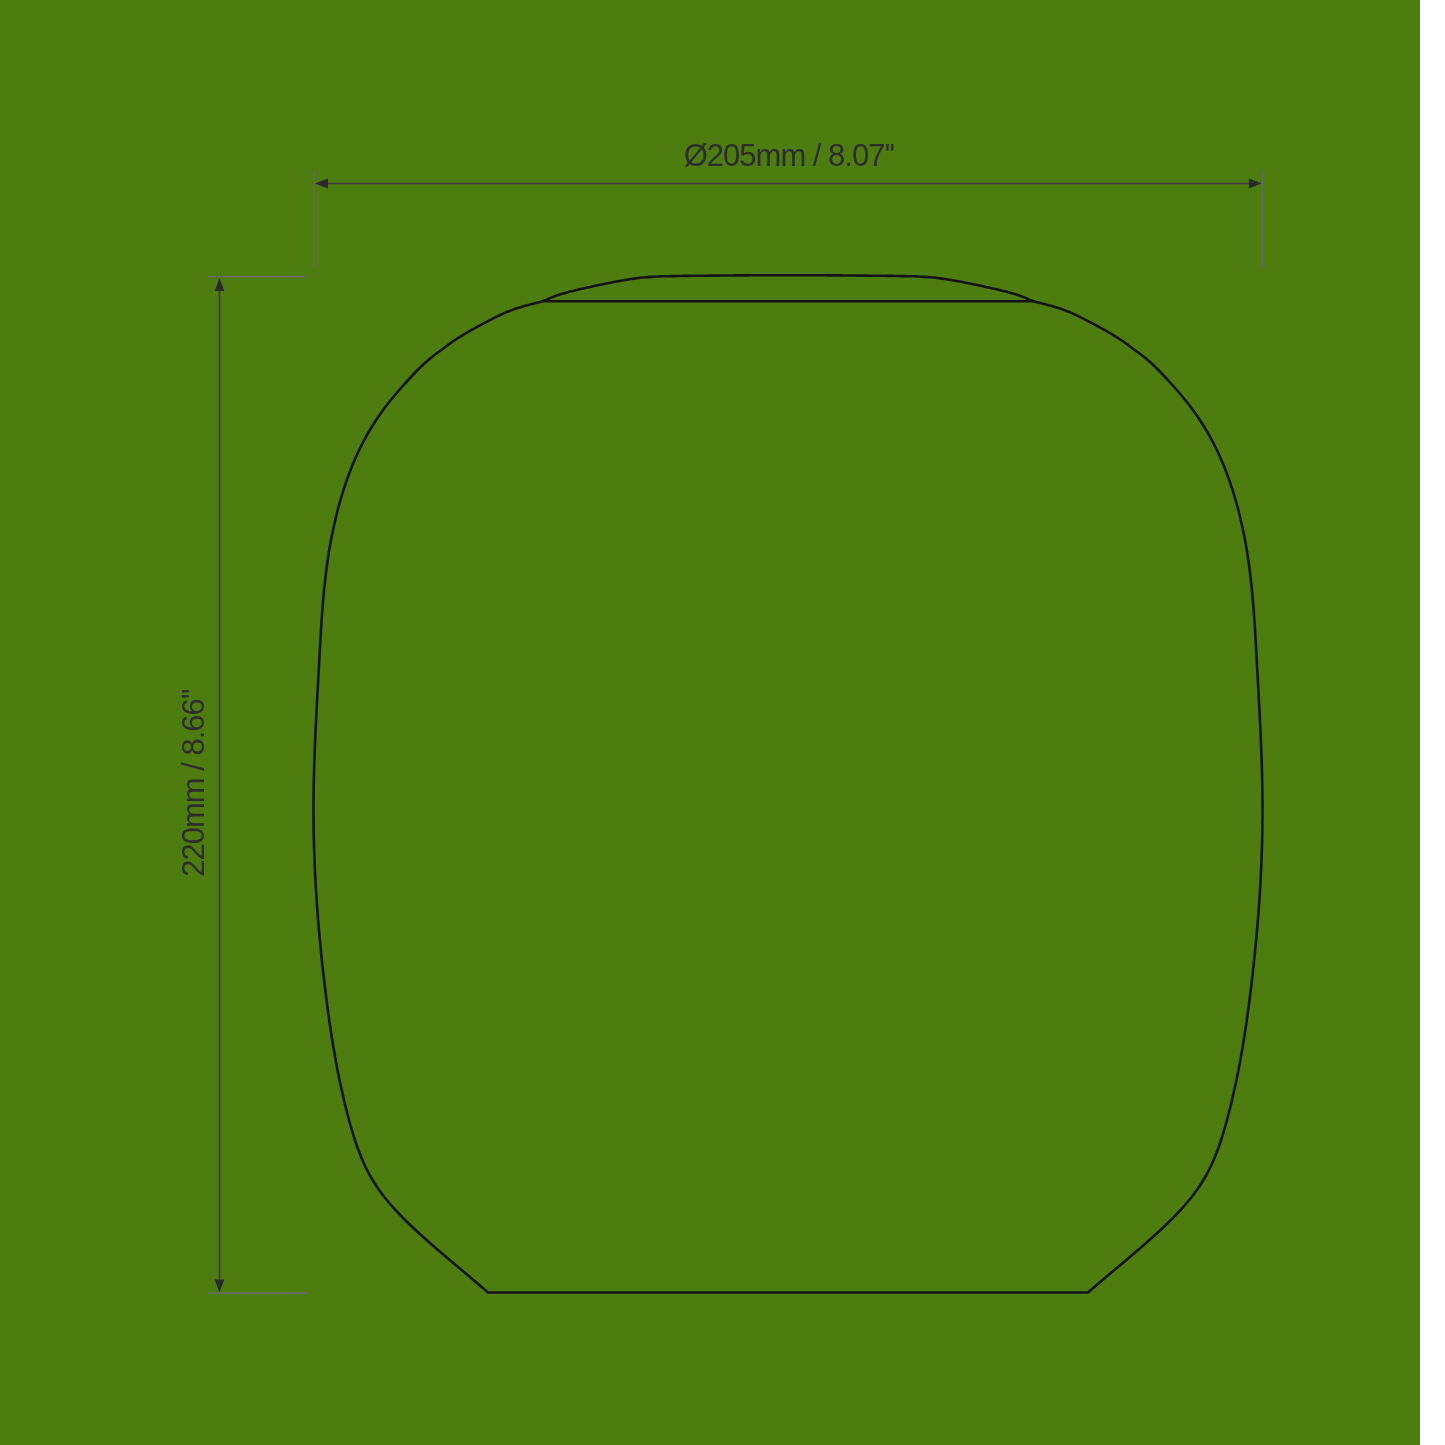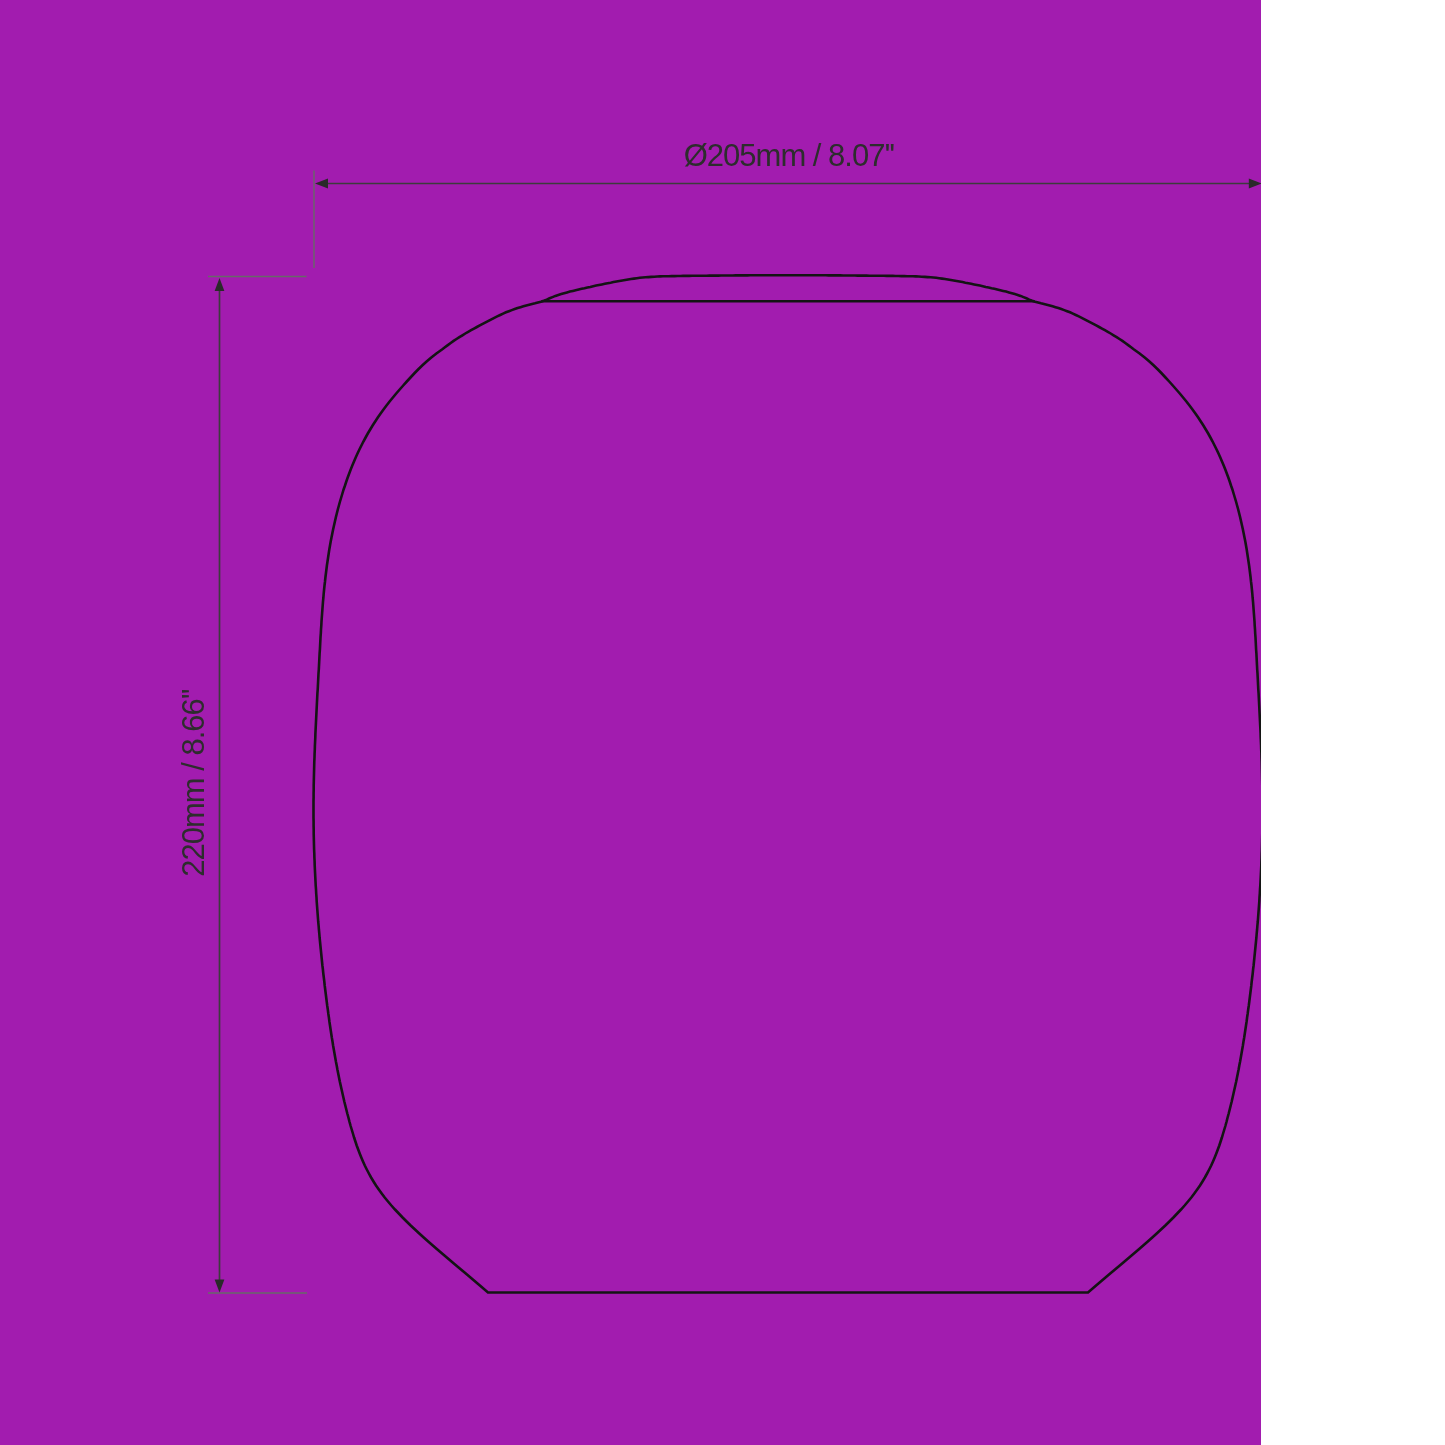--- a/index.html
+++ b/index.html
@@ -1,16 +1,16 @@
 <!DOCTYPE html>
 <html><head>
 <meta charset="utf-8">
 <style>
   html,body{margin:0;padding:0;background:#ffffff;}
-  .page{width:1261px;height:1445px;position:relative;background:#a21caf;overflow:hidden;}
+  .page{width:1420px;height:1445px;position:relative;background:#4d7c0f;overflow:hidden;}
   text{font-family:"Liberation Sans",sans-serif;fill:#2d2d2d;}
 </style>
 </head>
 <body>
 <div class="page">
 <svg width="1445" height="1445" viewBox="0 0 1445 1445">
 
   <path d="M 488 1292.5 L 1088 1292.5 L 1088.0 1292.5 L 1096.1 1285.5 L 1100.8 1281.5 L 1105.5 1277.5 L 1110.2 1273.5 L 1115.0 1269.5 L 1119.8 1265.5 L 1124.5 1261.5 L 1129.2 1257.5 L 1133.9 1253.5 L 1138.6 1249.5 L 1143.2 1245.5 L 1147.8 1241.5 L 1152.3 1237.5 L 1156.7 1233.5 L 1161.0 1229.5 L 1165.3 1225.5 L 1169.4 1221.5 L 1173.4 1217.5 L 1177.2 1213.5 L 1181.0 1209.5 L 1184.6 1205.5 L 1188.0 1201.5 L 1191.3 1197.5 L 1194.3 1193.5 L 1197.2 1189.5 L 1200.0 1185.5 L 1202.5 1181.5 L 1204.9 1177.5 L 1207.1 1173.5 L 1209.2 1169.5 L 1211.2 1165.5 L 1213.0 1161.5 L 1214.7 1157.5 L 1216.3 1153.5 L 1217.8 1149.5 L 1219.3 1145.5 L 1220.6 1141.5 L 1221.9 1137.5 L 1223.1 1133.5 L 1224.3 1129.5 L 1225.5 1125.5 L 1226.6 1121.5 L 1227.6 1117.5 L 1228.7 1113.5 L 1229.7 1109.5 L 1230.7 1105.5 L 1231.7 1101.5 L 1232.6 1097.5 L 1233.5 1093.5 L 1234.4 1089.5 L 1235.3 1085.5 L 1236.2 1081.5 L 1237.0 1077.5 L 1237.8 1073.5 L 1238.6 1069.5 L 1239.3 1065.5 L 1240.1 1061.5 L 1240.8 1057.5 L 1241.5 1053.5 L 1242.2 1049.5 L 1242.9 1045.5 L 1243.5 1041.5 L 1244.2 1037.5 L 1244.8 1033.5 L 1245.4 1029.5 L 1246.0 1025.5 L 1246.6 1021.5 L 1247.1 1017.5 L 1247.7 1013.5 L 1248.2 1009.5 L 1248.8 1005.5 L 1249.3 1001.5 L 1249.8 997.5 L 1250.3 993.5 L 1250.8 989.5 L 1251.3 985.5 L 1251.7 981.5 L 1252.2 977.5 L 1252.7 973.5 L 1253.1 969.5 L 1253.6 965.5 L 1254.0 961.5 L 1254.4 957.5 L 1254.8 953.5 L 1255.2 949.5 L 1255.6 945.5 L 1256.0 941.5 L 1256.4 937.5 L 1256.7 933.5 L 1257.1 929.5 L 1257.4 925.5 L 1257.8 921.5 L 1258.1 917.5 L 1258.4 913.5 L 1258.7 909.5 L 1259.0 905.5 L 1259.3 901.5 L 1259.5 897.5 L 1259.8 893.5 L 1260.0 889.5 L 1260.3 885.5 L 1260.5 881.5 L 1260.7 877.5 L 1260.9 873.5 L 1261.1 869.5 L 1261.3 865.5 L 1261.4 861.5 L 1261.6 857.5 L 1261.7 853.5 L 1261.9 849.5 L 1262.0 845.5 L 1262.1 841.5 L 1262.2 837.5 L 1262.3 833.5 L 1262.3 829.5 L 1262.4 825.5 L 1262.4 821.5 L 1262.5 817.5 L 1262.5 813.5 L 1262.5 809.5 L 1262.5 805.5 L 1262.5 801.5 L 1262.4 797.5 L 1262.4 793.5 L 1262.3 789.5 L 1262.3 785.5 L 1262.2 781.5 L 1262.1 777.5 L 1262.0 773.5 L 1261.9 769.5 L 1261.8 765.5 L 1261.7 761.5 L 1261.5 757.5 L 1261.4 753.5 L 1261.2 749.5 L 1261.1 745.5 L 1260.9 741.5 L 1260.7 737.5 L 1260.6 733.5 L 1260.4 729.5 L 1260.2 725.5 L 1260.0 721.5 L 1259.8 717.5 L 1259.6 713.5 L 1259.4 709.5 L 1259.2 705.5 L 1259.0 701.5 L 1258.8 697.5 L 1258.6 693.5 L 1258.3 689.5 L 1258.1 685.5 L 1257.9 681.5 L 1257.7 677.5 L 1257.5 673.5 L 1257.2 669.5 L 1257.0 665.5 L 1256.8 661.5 L 1256.6 657.5 L 1256.4 653.5 L 1256.1 649.5 L 1255.9 645.5 L 1255.7 641.5 L 1255.5 637.5 L 1255.2 633.5 L 1255.0 629.5 L 1254.7 625.5 L 1254.5 621.5 L 1254.2 617.5 L 1253.9 613.5 L 1253.6 609.5 L 1253.3 605.5 L 1253.0 601.5 L 1252.6 597.5 L 1252.3 593.5 L 1251.9 589.5 L 1251.5 585.5 L 1251.0 581.5 L 1250.6 577.5 L 1250.1 573.5 L 1249.6 569.5 L 1249.1 565.5 L 1248.5 561.5 L 1247.9 557.5 L 1247.3 553.5 L 1246.7 549.5 L 1246.0 545.5 L 1245.3 541.5 L 1244.5 537.5 L 1243.7 533.5 L 1242.9 529.5 L 1242.0 525.5 L 1241.1 521.5 L 1240.2 517.5 L 1239.2 513.5 L 1238.2 509.5 L 1237.1 505.5 L 1236.0 501.5 L 1234.8 497.5 L 1233.6 493.5 L 1232.4 489.5 L 1231.0 485.5 L 1229.7 481.5 L 1228.3 477.5 L 1226.8 473.5 L 1225.3 469.5 L 1223.7 465.5 L 1222.0 461.5 L 1220.3 457.5 L 1218.5 453.5 L 1216.6 449.5 L 1214.6 445.5 L 1212.6 441.5 L 1210.4 437.5 L 1208.2 433.5 L 1205.8 429.5 L 1203.4 425.5 L 1200.8 421.5 L 1198.2 417.5 L 1195.4 413.5 L 1192.5 409.5 L 1189.5 405.5 L 1186.4 401.5 L 1183.1 397.5 L 1179.8 393.5 L 1176.3 389.5 L 1172.8 385.5 L 1169.2 381.5 L 1165.5 377.5 L 1161.8 373.5 L 1157.9 369.5 L 1153.8 365.5 L 1149.4 361.5 L 1144.7 357.5 L 1139.6 353.5 L 1134.0 349.5 L 1134.0 349.5 L 1131.1 347.3 L 1128.2 345.1 L 1125.3 343.0 L 1122.4 340.9 L 1119.5 339.0 L 1116.6 337.1 L 1113.6 335.3 L 1110.7 333.5 L 1107.8 331.8 L 1104.9 330.2 L 1102.0 328.6 L 1099.1 327.0 L 1096.2 325.4 L 1093.3 323.8 L 1090.4 322.3 L 1087.5 320.8 L 1084.6 319.3 L 1081.7 317.8 L 1078.8 316.4 L 1075.8 315.0 L 1072.9 313.6 L 1070.0 312.3 L 1067.1 311.2 L 1064.2 310.1 L 1061.3 309.1 L 1058.4 308.1 L 1055.5 307.2 L 1052.6 306.3 L 1049.7 305.4 L 1046.8 304.7 L 1043.9 304.0 L 1041.0 303.3 L 1038.1 302.5 L 1035.1 301.7 L 1032.2 300.7 L 1029.3 299.6 L 1026.4 298.3 L 1023.5 297.1 L 1020.6 295.9 L 1017.7 294.9 L 1014.8 294.0 L 1011.9 293.2 L 1009.0 292.4 L 1006.1 291.6 L 1003.2 290.9 L 1000.3 290.2 L 997.3 289.5 L 994.4 288.8 L 991.5 288.2 L 988.6 287.5 L 985.7 286.9 L 982.8 286.2 L 979.9 285.6 L 977.0 285.0 L 974.1 284.4 L 971.2 283.8 L 968.3 283.2 L 965.4 282.7 L 962.5 282.1 L 959.5 281.5 L 956.6 281.0 L 953.7 280.5 L 950.8 280.0 L 947.9 279.5 L 945.0 279.0 L 942.1 278.6 L 939.2 278.2 L 936.3 277.8 L 933.4 277.5 L 930.5 277.3 L 927.6 277.1 L 924.7 276.9 L 921.7 276.7 L 918.8 276.5 L 915.9 276.4 L 913.0 276.3 L 910.1 276.3 L 907.2 276.2 L 904.3 276.1 L 901.4 276.1 L 898.5 276.0 L 895.6 276.0 L 892.7 275.9 L 889.8 275.9 L 886.9 275.9 L 883.9 275.8 L 881.0 275.8 L 878.1 275.8 L 875.2 275.7 L 872.3 275.7 L 869.4 275.7 L 866.5 275.6 L 863.6 275.6 L 860.7 275.6 L 857.8 275.6 L 854.9 275.5 L 852.0 275.5 L 849.1 275.5 L 846.2 275.5 L 843.2 275.5 L 840.3 275.4 L 837.4 275.4 L 834.5 275.4 L 831.6 275.4 L 828.7 275.4 L 825.8 275.3 L 822.9 275.3 L 820.0 275.3 L 817.1 275.3 L 814.2 275.3 L 811.3 275.3 L 808.4 275.3 L 805.4 275.2 L 802.5 275.2 L 799.6 275.2 L 796.7 275.2 L 793.8 275.2 L 790.9 275.2 L 788.0 275.2 L 788.0 275.2 L 785.1 275.2 L 782.2 275.2 L 779.3 275.2 L 776.4 275.2 L 773.5 275.2 L 770.6 275.2 L 767.6 275.3 L 764.7 275.3 L 761.8 275.3 L 758.9 275.3 L 756.0 275.3 L 753.1 275.3 L 750.2 275.3 L 747.3 275.4 L 744.4 275.4 L 741.5 275.4 L 738.6 275.4 L 735.7 275.4 L 732.8 275.5 L 729.8 275.5 L 726.9 275.5 L 724.0 275.5 L 721.1 275.5 L 718.2 275.6 L 715.3 275.6 L 712.4 275.6 L 709.5 275.6 L 706.6 275.7 L 703.7 275.7 L 700.8 275.7 L 697.9 275.8 L 695.0 275.8 L 692.1 275.8 L 689.1 275.9 L 686.2 275.9 L 683.3 275.9 L 680.4 276.0 L 677.5 276.0 L 674.6 276.1 L 671.7 276.1 L 668.8 276.2 L 665.9 276.3 L 663.0 276.3 L 660.1 276.4 L 657.2 276.5 L 654.3 276.7 L 651.3 276.9 L 648.4 277.1 L 645.5 277.3 L 642.6 277.5 L 639.7 277.8 L 636.8 278.2 L 633.9 278.6 L 631.0 279.0 L 628.1 279.5 L 625.2 280.0 L 622.3 280.5 L 619.4 281.0 L 616.5 281.5 L 613.5 282.1 L 610.6 282.7 L 607.7 283.2 L 604.8 283.8 L 601.9 284.4 L 599.0 285.0 L 596.1 285.6 L 593.2 286.2 L 590.3 286.9 L 587.4 287.5 L 584.5 288.2 L 581.6 288.8 L 578.7 289.5 L 575.7 290.2 L 572.8 290.9 L 569.9 291.6 L 567.0 292.4 L 564.1 293.2 L 561.2 294.0 L 558.3 294.9 L 555.4 295.9 L 552.5 297.1 L 549.6 298.3 L 546.7 299.6 L 543.8 300.7 L 540.9 301.7 L 537.9 302.5 L 535.0 303.3 L 532.1 304.0 L 529.2 304.7 L 526.3 305.4 L 523.4 306.3 L 520.5 307.2 L 517.6 308.1 L 514.7 309.1 L 511.8 310.1 L 508.9 311.2 L 506.0 312.3 L 503.1 313.6 L 500.2 315.0 L 497.2 316.4 L 494.3 317.8 L 491.4 319.3 L 488.5 320.8 L 485.6 322.3 L 482.7 323.8 L 479.8 325.4 L 476.9 327.0 L 474.0 328.6 L 471.1 330.2 L 468.2 331.8 L 465.3 333.5 L 462.4 335.3 L 459.4 337.1 L 456.5 339.0 L 453.6 340.9 L 450.7 343.0 L 447.8 345.1 L 444.9 347.3 L 442.0 349.5 L 442.0 349.5 L 436.4 353.5 L 431.3 357.5 L 426.6 361.5 L 422.2 365.5 L 418.1 369.5 L 414.2 373.5 L 410.5 377.5 L 406.8 381.5 L 403.2 385.5 L 399.7 389.5 L 396.2 393.5 L 392.9 397.5 L 389.6 401.5 L 386.5 405.5 L 383.5 409.5 L 380.6 413.5 L 377.8 417.5 L 375.2 421.5 L 372.6 425.5 L 370.2 429.5 L 367.8 433.5 L 365.6 437.5 L 363.4 441.5 L 361.4 445.5 L 359.4 449.5 L 357.5 453.5 L 355.7 457.5 L 354.0 461.5 L 352.3 465.5 L 350.7 469.5 L 349.2 473.5 L 347.7 477.5 L 346.3 481.5 L 345.0 485.5 L 343.6 489.5 L 342.4 493.5 L 341.2 497.5 L 340.0 501.5 L 338.9 505.5 L 337.8 509.5 L 336.8 513.5 L 335.8 517.5 L 334.9 521.5 L 334.0 525.5 L 333.1 529.5 L 332.3 533.5 L 331.5 537.5 L 330.7 541.5 L 330.0 545.5 L 329.3 549.5 L 328.7 553.5 L 328.1 557.5 L 327.5 561.5 L 326.9 565.5 L 326.4 569.5 L 325.9 573.5 L 325.4 577.5 L 325.0 581.5 L 324.5 585.5 L 324.1 589.5 L 323.7 593.5 L 323.4 597.5 L 323.0 601.5 L 322.7 605.5 L 322.4 609.5 L 322.1 613.5 L 321.8 617.5 L 321.5 621.5 L 321.3 625.5 L 321.0 629.5 L 320.8 633.5 L 320.5 637.5 L 320.3 641.5 L 320.1 645.5 L 319.9 649.5 L 319.6 653.5 L 319.4 657.5 L 319.2 661.5 L 319.0 665.5 L 318.8 669.5 L 318.5 673.5 L 318.3 677.5 L 318.1 681.5 L 317.9 685.5 L 317.7 689.5 L 317.4 693.5 L 317.2 697.5 L 317.0 701.5 L 316.8 705.5 L 316.6 709.5 L 316.4 713.5 L 316.2 717.5 L 316.0 721.5 L 315.8 725.5 L 315.6 729.5 L 315.4 733.5 L 315.3 737.5 L 315.1 741.5 L 314.9 745.5 L 314.8 749.5 L 314.6 753.5 L 314.5 757.5 L 314.3 761.5 L 314.2 765.5 L 314.1 769.5 L 314.0 773.5 L 313.9 777.5 L 313.8 781.5 L 313.7 785.5 L 313.7 789.5 L 313.6 793.5 L 313.6 797.5 L 313.5 801.5 L 313.5 805.5 L 313.5 809.5 L 313.5 813.5 L 313.5 817.5 L 313.6 821.5 L 313.6 825.5 L 313.7 829.5 L 313.7 833.5 L 313.8 837.5 L 313.9 841.5 L 314.0 845.5 L 314.1 849.5 L 314.3 853.5 L 314.4 857.5 L 314.6 861.5 L 314.7 865.5 L 314.9 869.5 L 315.1 873.5 L 315.3 877.5 L 315.5 881.5 L 315.7 885.5 L 316.0 889.5 L 316.2 893.5 L 316.5 897.5 L 316.7 901.5 L 317.0 905.5 L 317.3 909.5 L 317.6 913.5 L 317.9 917.5 L 318.2 921.5 L 318.6 925.5 L 318.9 929.5 L 319.3 933.5 L 319.6 937.5 L 320.0 941.5 L 320.4 945.5 L 320.8 949.5 L 321.2 953.5 L 321.6 957.5 L 322.0 961.5 L 322.4 965.5 L 322.9 969.5 L 323.3 973.5 L 323.8 977.5 L 324.3 981.5 L 324.7 985.5 L 325.2 989.5 L 325.7 993.5 L 326.2 997.5 L 326.7 1001.5 L 327.2 1005.5 L 327.8 1009.5 L 328.3 1013.5 L 328.9 1017.5 L 329.4 1021.5 L 330.0 1025.5 L 330.6 1029.5 L 331.2 1033.5 L 331.8 1037.5 L 332.5 1041.5 L 333.1 1045.5 L 333.8 1049.5 L 334.5 1053.5 L 335.2 1057.5 L 335.9 1061.5 L 336.7 1065.5 L 337.4 1069.5 L 338.2 1073.5 L 339.0 1077.5 L 339.8 1081.5 L 340.7 1085.5 L 341.6 1089.5 L 342.5 1093.5 L 343.4 1097.5 L 344.3 1101.5 L 345.3 1105.5 L 346.3 1109.5 L 347.3 1113.5 L 348.4 1117.5 L 349.4 1121.5 L 350.5 1125.5 L 351.7 1129.5 L 352.9 1133.5 L 354.1 1137.5 L 355.4 1141.5 L 356.7 1145.5 L 358.2 1149.5 L 359.7 1153.5 L 361.3 1157.5 L 363.0 1161.5 L 364.8 1165.5 L 366.8 1169.5 L 368.9 1173.5 L 371.1 1177.5 L 373.5 1181.5 L 376.0 1185.5 L 378.8 1189.5 L 381.7 1193.5 L 384.7 1197.5 L 388.0 1201.5 L 391.4 1205.5 L 395.0 1209.5 L 398.8 1213.5 L 402.6 1217.5 L 406.6 1221.5 L 410.7 1225.5 L 415.0 1229.5 L 419.3 1233.5 L 423.7 1237.5 L 428.2 1241.5 L 432.8 1245.5 L 437.4 1249.5 L 442.1 1253.5 L 446.8 1257.5 L 451.5 1261.5 L 456.2 1265.5 L 461.0 1269.5 L 465.8 1273.5 L 470.5 1277.5 L 475.2 1281.5 L 479.9 1285.5 L 488.0 1292.5 Z" fill="none" stroke="#141414" stroke-width="2.6"></path>
 
   <line x1="541.5" y1="301.3" x2="1034.5" y2="301.3" stroke="#141414" stroke-width="2.4"></line>

